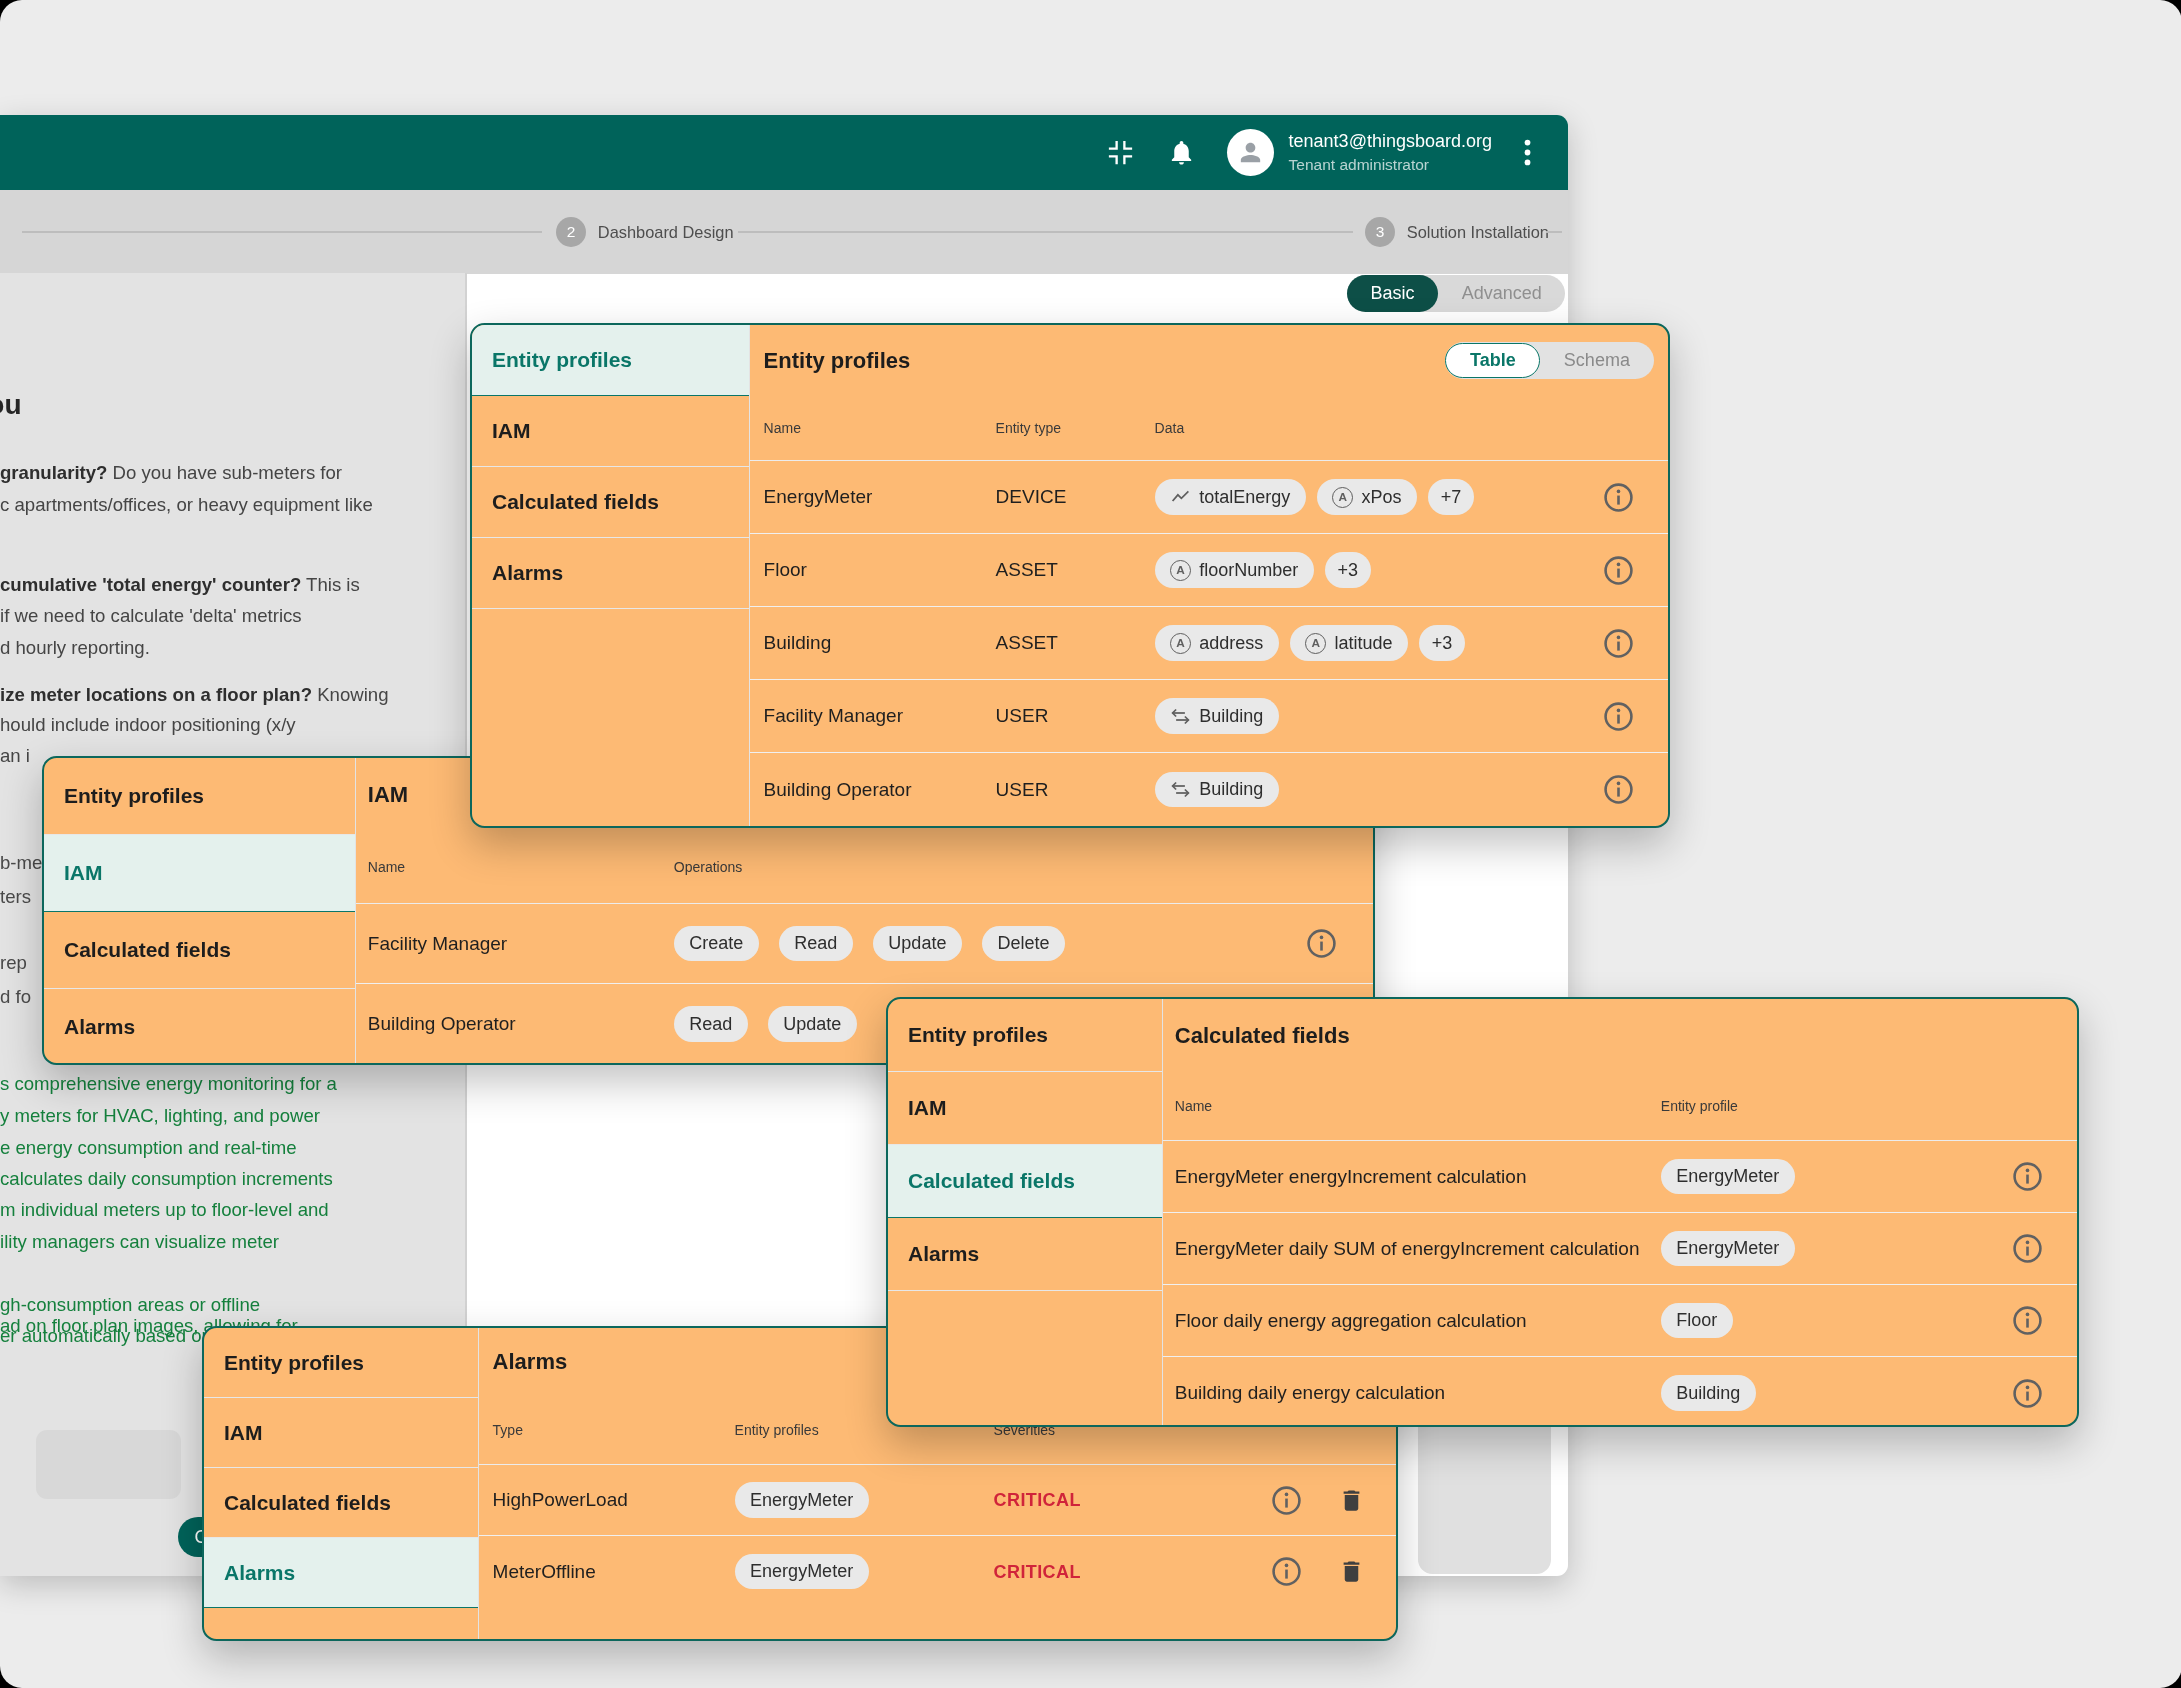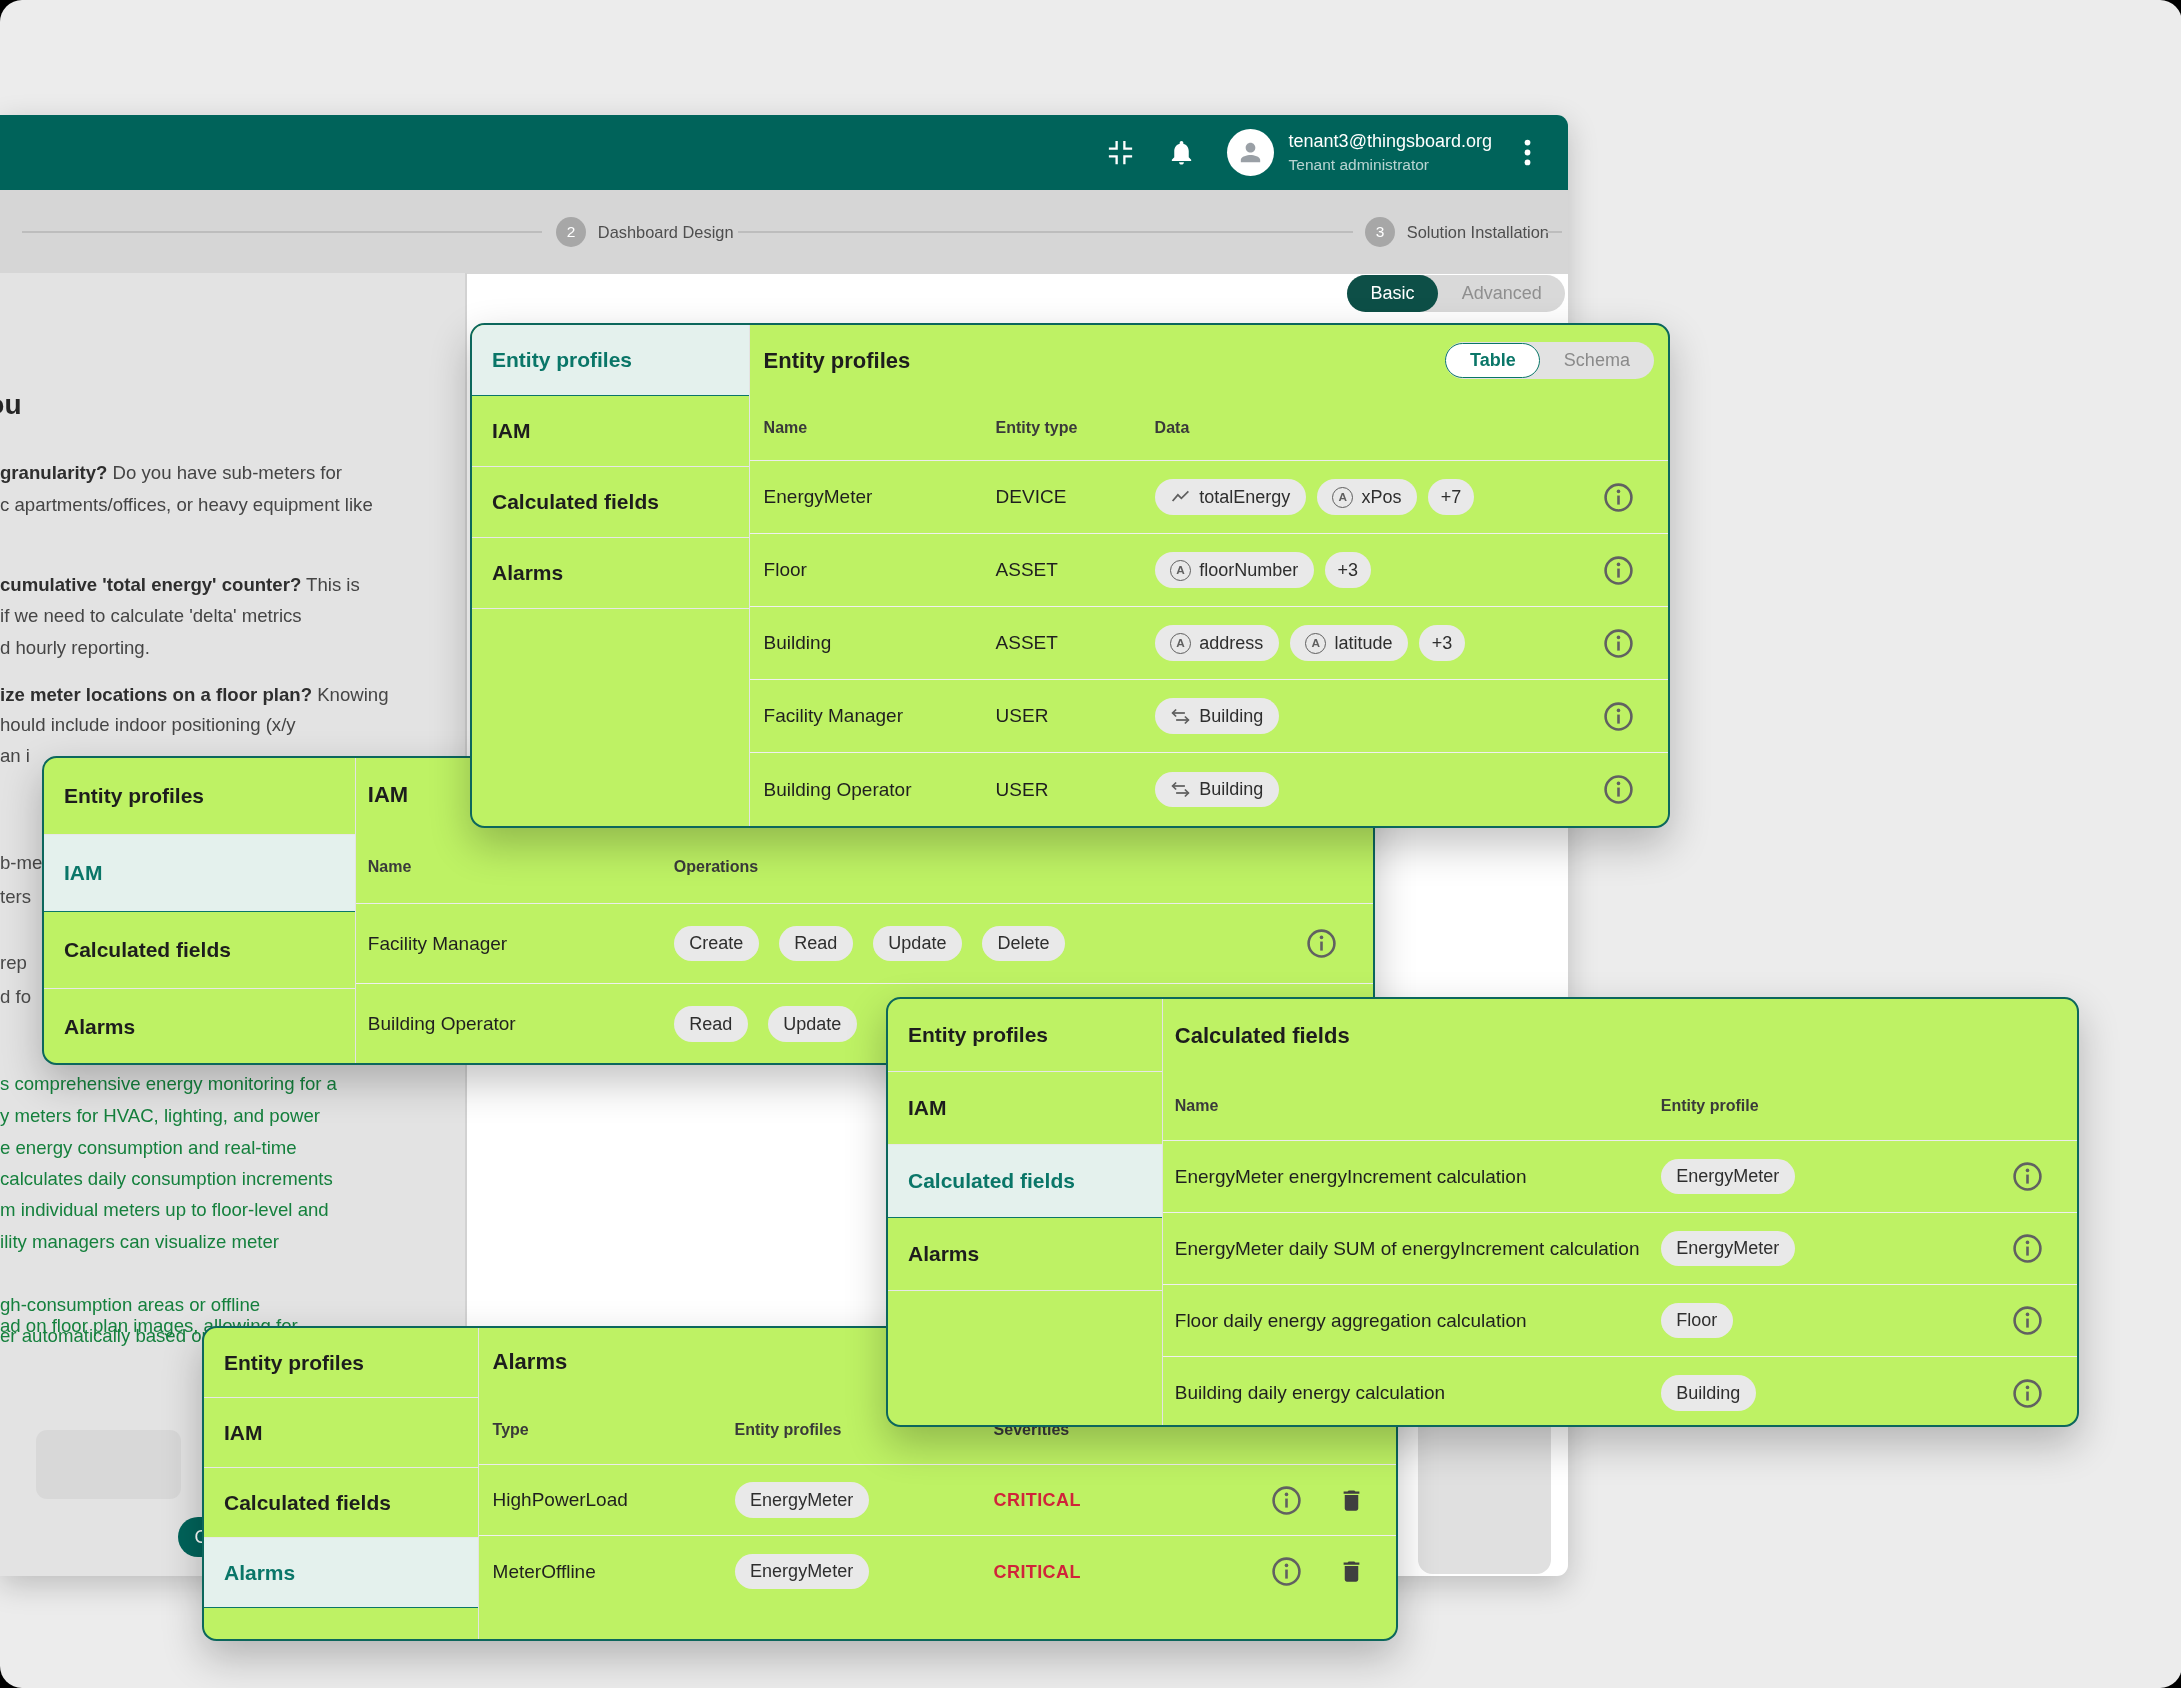--- a/index.html
+++ b/index.html
@@ -42,21 +42,21 @@
   .lp-line b { font-weight:700; color:#2e2e2e; }
   .lp-frag { color:#4a4a4a; }
   .lp-desc { color:#15803d;text-align:center; }
   .lp-input-ph { position:absolute; left:36px; top:1157px; width:145px; height:69px; background:#d8d8d8; border-radius:11px; }
   .lp-teal-btn { position:absolute; left:178px; top:1244px; width:78px; height:40px; background:#00635a; border:none;
                  border-radius:20px; color:#fff; font-size:18px; text-align:left; padding-left:16.4px; }
 
   .right-gray-box { position:absolute; left:1418px; top:1266px; width:133px; height:193px; background:#e0e0e0; border-radius:14.5px; }
 
   
-  .card { position:absolute; display:flex; background:#bef264; border:2.7px solid #0c675c; border-radius:14.5px;
+  .card { position:absolute; display:flex; background:#fdba74; border:2.7px solid #0c675c; border-radius:14.5px;
           box-shadow:0 16.4px 40px rgba(0,0,0,.24); overflow:hidden; }
   #card-entity-profiles { left:470px; top:323px; width:1200px; height:505px; z-index:20; }
   #card-iam             { left:42px;  top:756px; width:1333px; height:309px; z-index:10; }
   #card-calc            { left:886px; top:997px; width:1193px; height:430px; z-index:15; }
   #card-alarms          { left:202px; top:1326px; width:1196px; height:315px; z-index:5; }
 
   .card-nav { border-right:1.8px solid #e3e3e3; display:flex; flex-direction:column; flex:none; }
   #card-entity-profiles .card-nav { width:278px; }
   #card-iam .card-nav { width:312px; }
   #card-calc .card-nav, #card-alarms .card-nav { width:275px; }
@@ -64,21 +64,21 @@
               border-bottom:1.8px solid #e7e7e7; cursor:pointer; flex:none; }
   #card-entity-profiles .nav-item { height:71px; }
   #card-iam .nav-item { height:77px; }
   #card-calc .nav-item { height:73px; }
   #card-alarms .nav-item { height:70px; }
   .nav-item.selected { background:#e4f1ed; color:#0a7668; border-bottom:1.8px solid #0a7668; }
   .nav-filler { flex:1; }
 
   .card-main { flex:1; display:flex; flex-direction:column; min-width:0; }
   .card-title-row { display:flex; align-items:center; font-size:22px; font-weight:700; color:#1d1d1d; flex:none; }
-  .col-row { display:flex; align-items:center; font-size:16px; font-weight:700; color:#3a3a3a; border-bottom:1.8px solid #ececec; flex:none; }
+  .col-row { display:flex; align-items:center; font-size:14px; font-weight:400; color:#3a3a3a; border-bottom:1.8px solid #ececec; flex:none; }
   .data-row { display:flex; align-items:center; font-size:19px; color:#1f1f1f; border-bottom:1.8px solid #f0f0f0; flex:none; }
   .data-row:last-child { border-bottom:none; }
 
   #card-entity-profiles .card-title-row { height:71px; padding:0 14.5px 0 13.6px; }
   #card-entity-profiles .col-row  { height:65px; padding-left:13.6px; }
   #card-entity-profiles .data-row { height:73px; padding-left:13.6px; }
   .c1-name { width:232px; } .c1-type { width:159px; }
   .c1-data { flex:1; display:flex; align-items:center; gap:11px; min-width:0; }
   .c1-info { width:100px; display:flex; justify-content:center; flex:none; }
 

